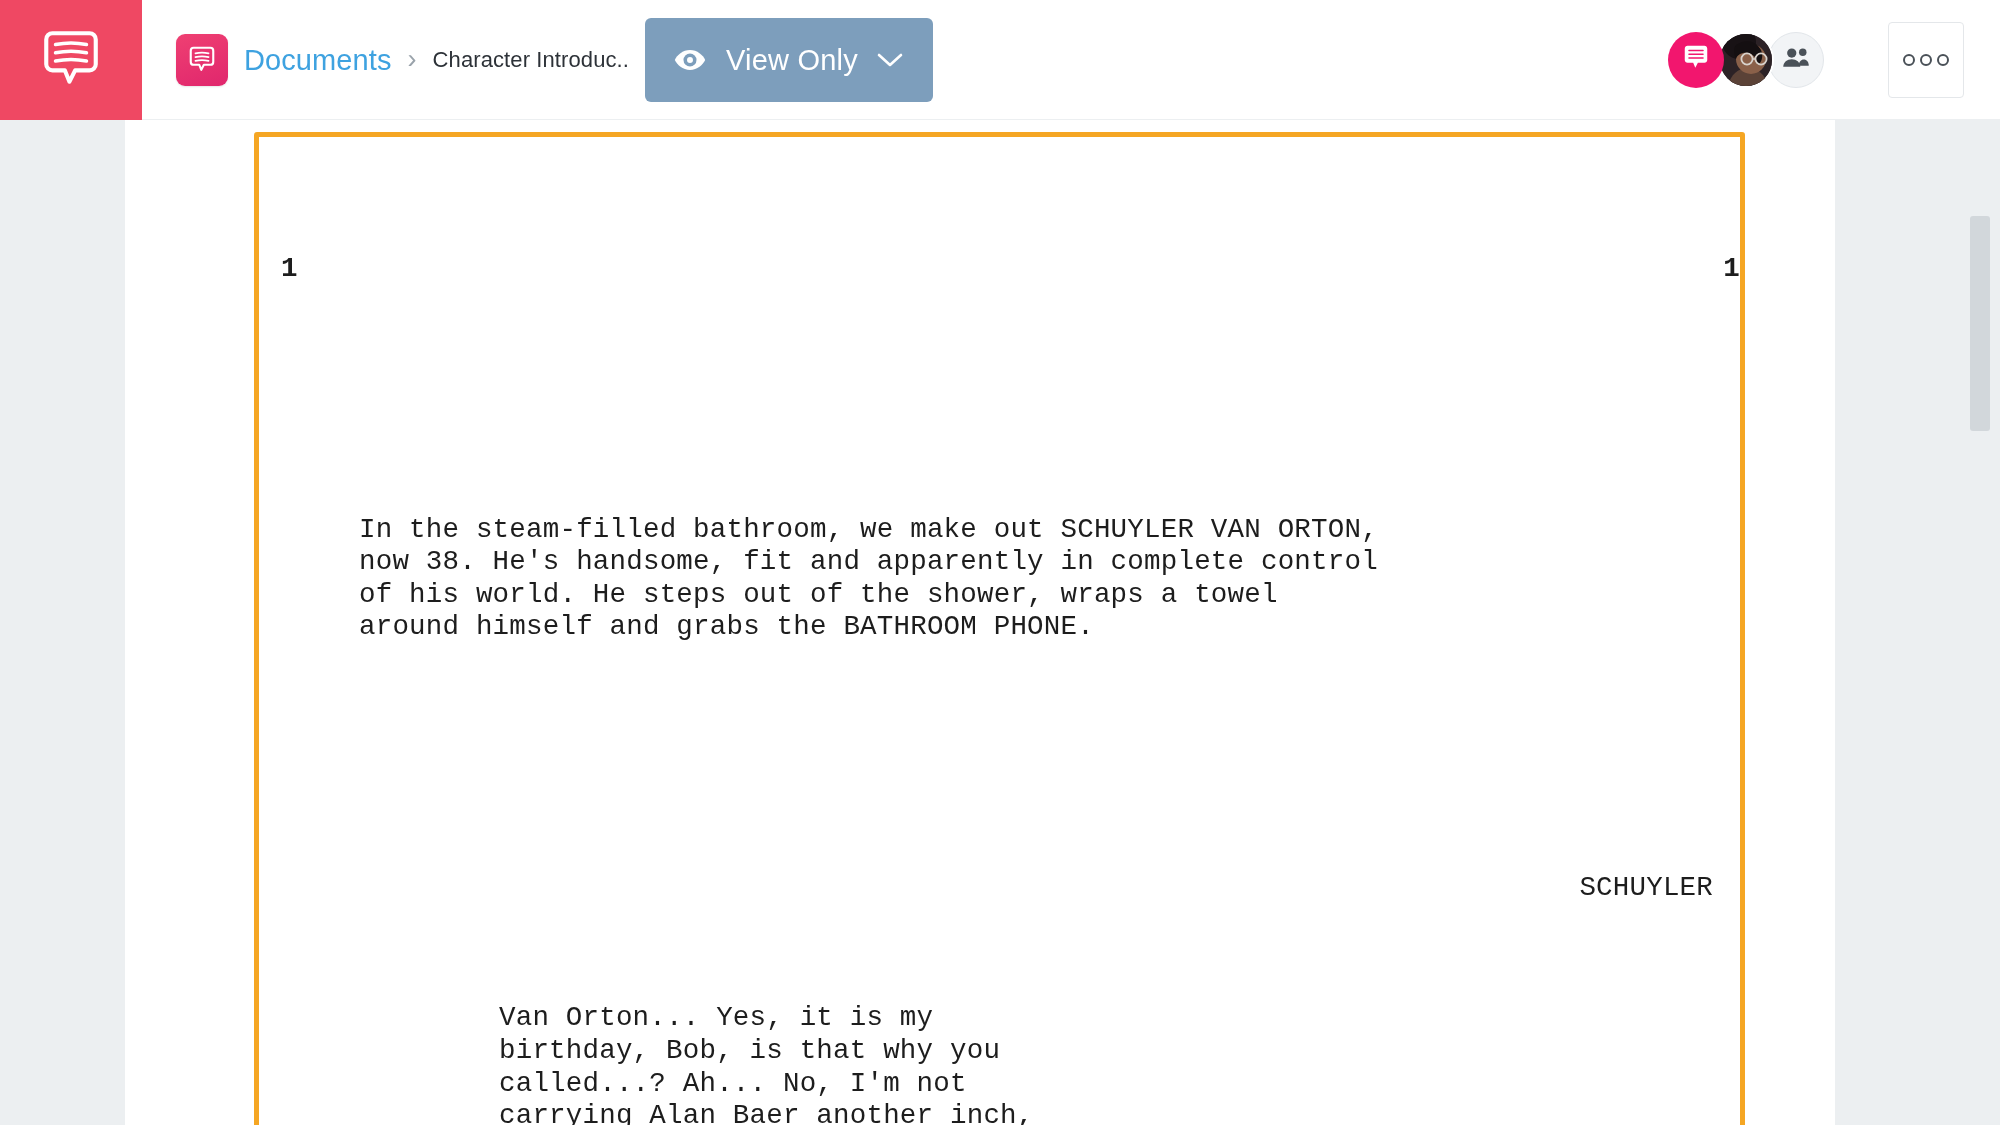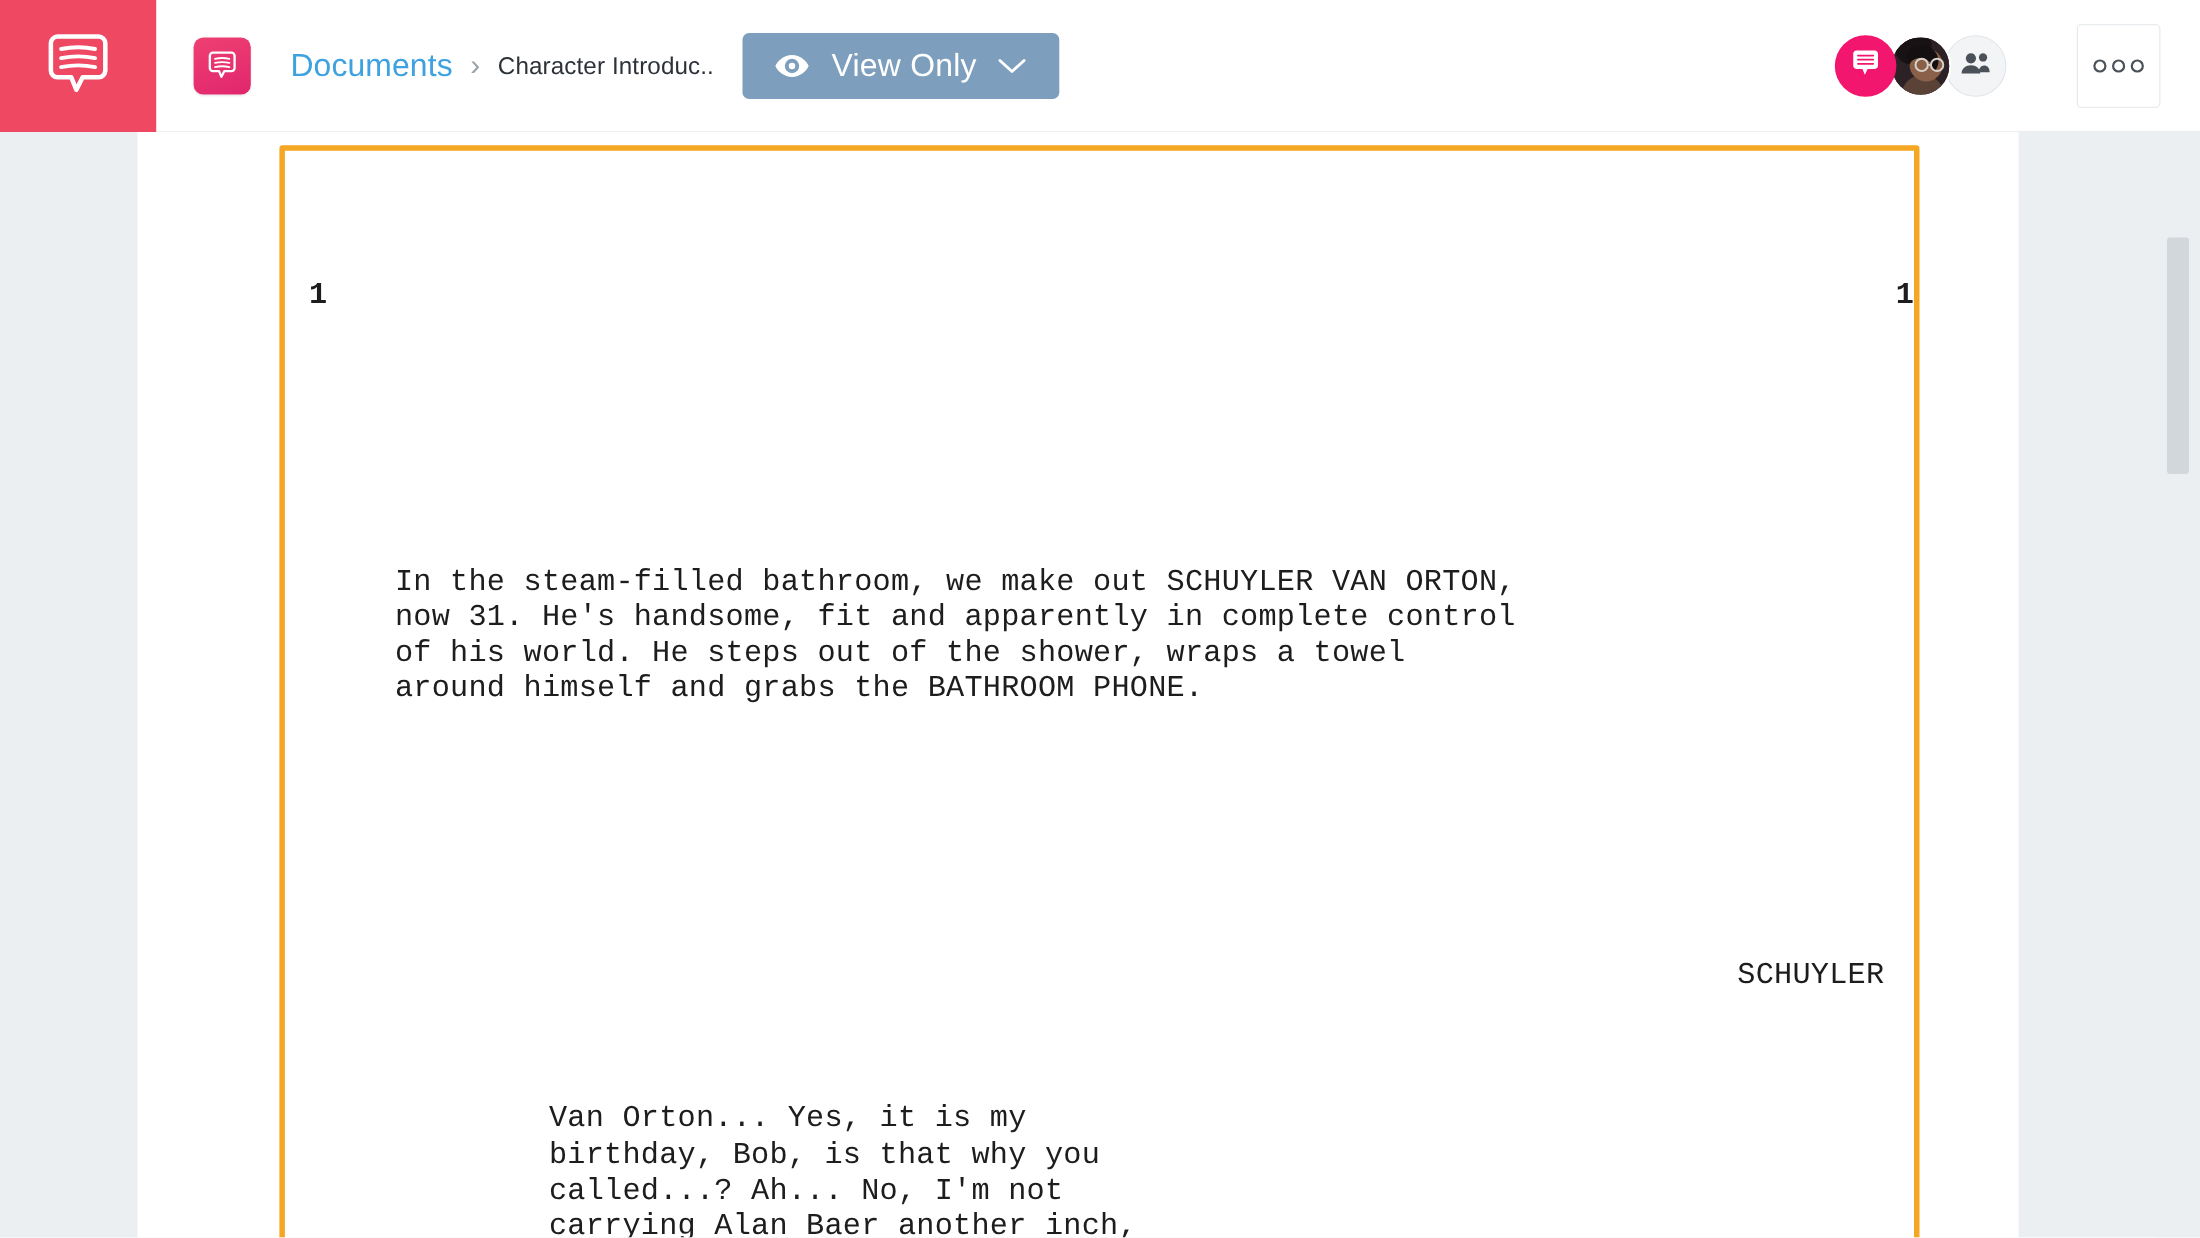--- a/index.html
+++ b/index.html
@@ -58,21 +58,21 @@
     background: linear-gradient(160deg, #ef4072 0%, #e0266d 100%);
     display: flex; align-items: center; justify-content: center;
     flex: 0 0 auto;
     box-shadow: 0 1px 2px rgba(0,0,0,.10);
   }
   .doc-chip svg { display:block; }
 
   .breadcrumb {
     display: flex;
     align-items: center;
-    margin-left: 36px;
+    margin-left: 16px;
     flex: 0 0 auto;
     white-space: nowrap;
     justify-content: center;
   }
   .crumb-link {
     font-size: 29px;
     color: #3ea2e0;
     letter-spacing: .1px;
     cursor: pointer;
   }
@@ -85,22 +85,22 @@
     transform: translateY(-1px);
   }
   .crumb-current {
     font-size: 22px;
     color: #2d3238;
     letter-spacing: .1px;
   }
 
   
   .viewonly {
-    margin-left: 26px;
-    height: 60px;
+    margin-left: 16px;
+    height: 84px;
     background: #7d9ebc;
     border-radius: 6px;
     display: flex;
     align-items: center;
     padding: 0 30px 0 28px;
     gap: 19px;
     cursor: pointer;
     flex: 0 0 auto;
   }
   .viewonly-label {
@@ -368,21 +368,21 @@
           <div class="scene-pad script">
 
             <div class="scene-heading-row" style="padding: 0 27px 0 22px;">
               <span class="scene-num">1</span>
               <span class="scene-num-right">1</span>
             </div>
 
             <div class="vspace-1"></div>
 
             <div class="action" style="padding: 0 27px 0 100px;">In the steam-filled bathroom, we make out SCHUYLER VAN ORTON,
-now 31. He's handsome, fit and apparently in complete control
+now 38. He's handsome, fit and apparently in complete control
 of his world. He steps out of the shower, wraps a towel
 around himself and grabs the BATHROOM PHONE.</div>
 
             <div class="vspace-1"></div>
 
             <div class="char-cue" style="padding: 0 27px 0 400px;">SCHUYLER</div>
 
             <div class="dialogue" style="padding: 0 27px 0 240px;">Van Orton... Yes, it is my
 birthday, Bob, is that why you
 called...? Ah... No, I'm not

